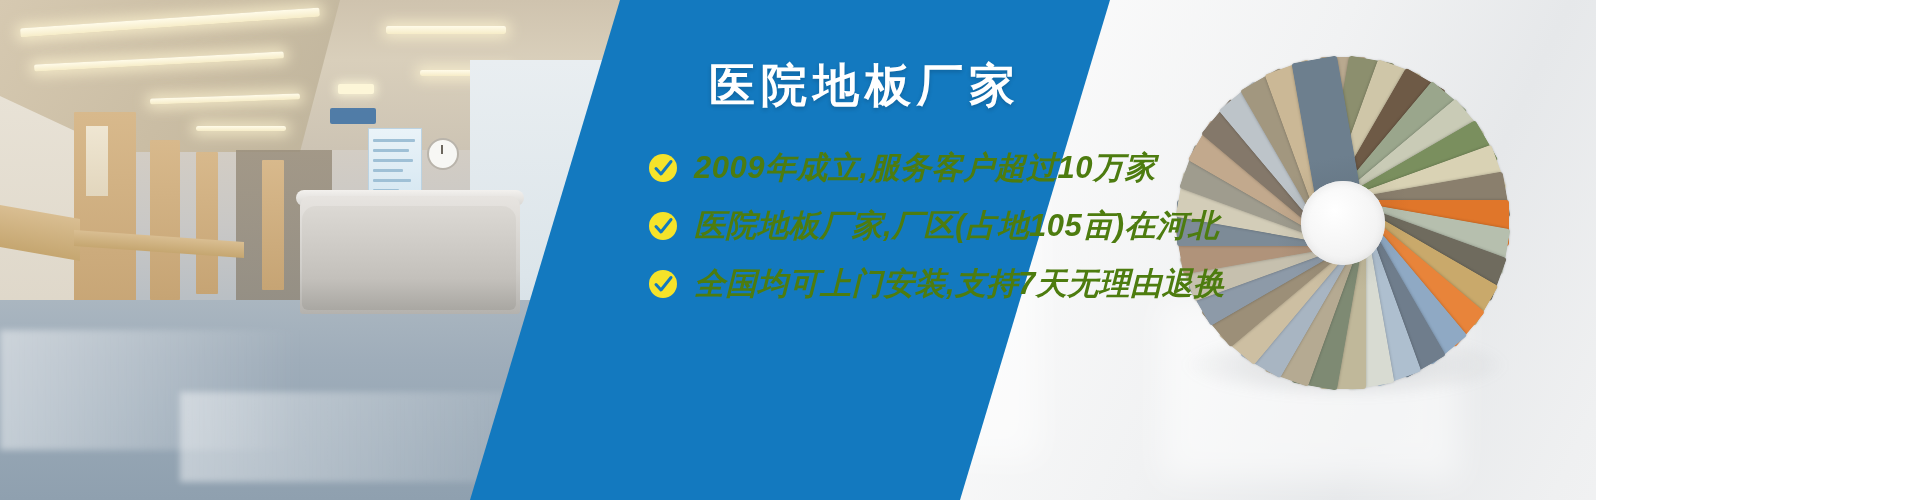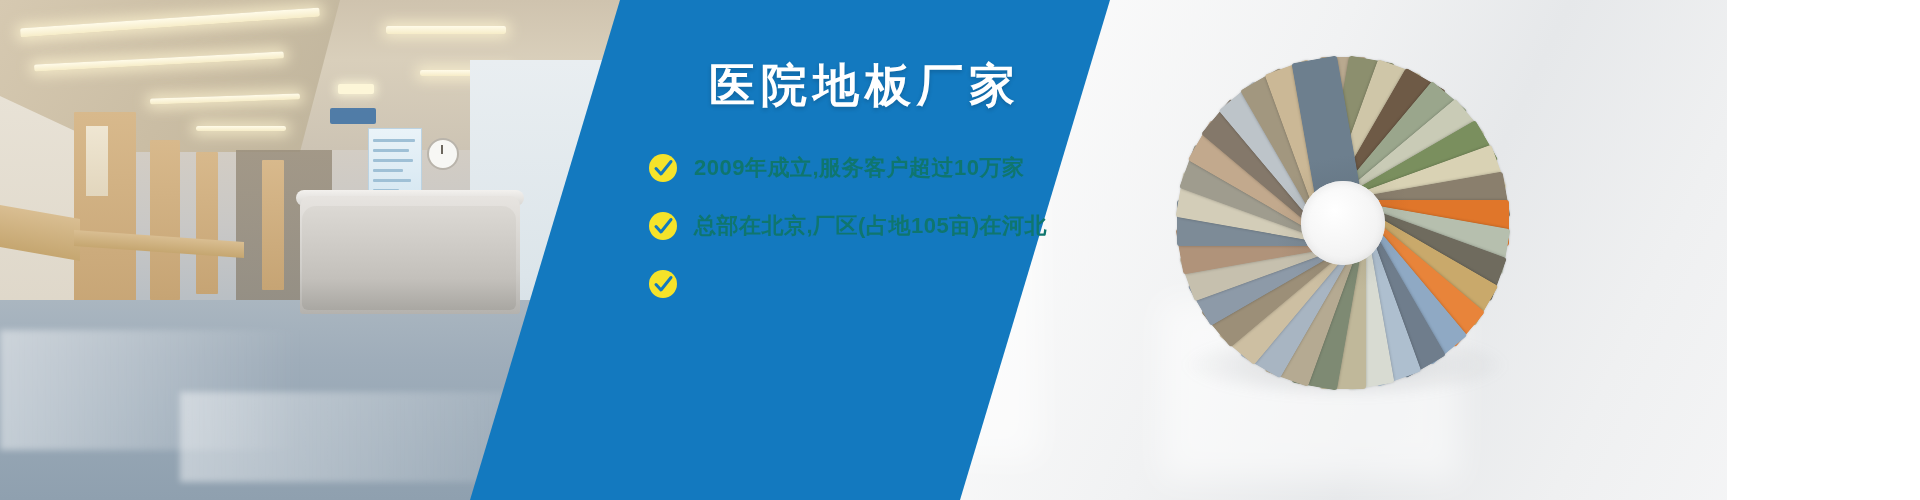--- a/index.html
+++ b/index.html
@@ -1,17 +1,17 @@
 <!DOCTYPE html>
 <html><head>
 <meta charset="utf-8">
 <style>
   html,body{margin:0;padding:0;background:#fff;}
   body{width:1920px;height:500px;overflow:hidden;font-family:"Liberation Sans","DejaVu Sans",sans-serif;}
-  .banner{position:relative;width:1727px;height:500px;overflow:hidden;}
+  .banner{position:relative;width:1596px;height:500px;overflow:hidden;}
 
   
   .photo{position:absolute;left:0;top:0;width:700px;height:500px;overflow:hidden;
          background:linear-gradient(180deg,#d8cfc0 0%,#cfc6b6 16%,#d3cdc4 30%,#c9c8c6 45%,#b9bfc4 60%,#aab4bd 78%,#9aa7b2 100%);}
   
   .ceil{position:absolute;left:0;top:0;width:700px;height:150px;
         background:linear-gradient(180deg,#cfc3ae 0%,#d9cfbb 40%,#cdc4b4 100%);}
   .ceilpanelA{position:absolute;left:0;top:0;width:340px;height:152px;
         background:linear-gradient(125deg,#d6c9b1 0%,#cabda4 55%,#bfb49c 100%);
         clip-path:polygon(0 0,340px 0,300px 152px,0 152px);}
@@ -67,21 +67,21 @@
              clip-path:polygon(150px 0,640px 0,490px 500px,0 500px);}
   .content{position:absolute;left:620px;top:0;width:520px;height:500px;}
   .title{position:absolute;left:35px;top:62px;width:420px;text-align:center;
          color:#ffffff;font-size:46px;font-weight:bold;letter-spacing:6px;line-height:1;
          text-shadow:0 2px 4px rgba(0,0,0,.18);}
   .bullets{position:absolute;left:0;top:140px;width:520px;}
   .bullet{display:flex;align-items:center;height:56px;margin-bottom:2px;}
   .check{flex:0 0 auto;width:30px;height:30px;border-radius:50%;margin-left:28px;margin-right:16px;
          display:flex;align-items:center;justify-content:center;position:relative;}
   .check svg{display:block;}
-  .btext{color:#0f766e;font-size:22px;font-weight:bold;letter-spacing:.5px;white-space:nowrap;}
+  .btext{color:#4d7c0f;font-size:31px;font-weight:bold;letter-spacing:.5px;white-space:nowrap;font-style:italic;}
 </style>
 </head>
 <body>
 
 <div class="banner">
 
   <div class="photo">
     <div class="ceil"></div>
     <div class="ceilpanelA"></div>
     <div class="lamp" style="left:20px;top:18px;width:300px;height:9px;transform:rotate(-4deg);"></div>
@@ -186,26 +186,27 @@
           </span>
           <span class="btext">2009年成立,服务客户超过10万家</span>
         </div>
         <div class="bullet">
           <span class="check">
             <svg width="30" height="30" viewBox="0 0 30 30">
               <circle cx="15" cy="15" r="14" fill="#f5e32a"></circle>
               <path d="M8 15.5 L13 21 L23 8.5" fill="none" stroke="#1379bf" stroke-width="3" stroke-linecap="round" stroke-linejoin="round"></path>
             </svg>
           </span>
-          <span class="btext">总部在北京,厂区(占地105亩)在河北</span>
+          <span class="btext">医院地板厂家,厂区(占地105亩)在河北</span>
         </div>
         <div class="bullet">
           <span class="check">
             <svg width="30" height="30" viewBox="0 0 30 30">
               <circle cx="15" cy="15" r="14" fill="#f5e32a"></circle>
               <path d="M8 15.5 L13 21 L23 8.5" fill="none" stroke="#1379bf" stroke-width="3" stroke-linecap="round" stroke-linejoin="round"></path>
             </svg>
           </span>
+          <span class="btext">全国均可上门安装,支持7天无理由退换</span>
         </div>
       </div>
   </div>
 
 </div>
 
 </body></html>

